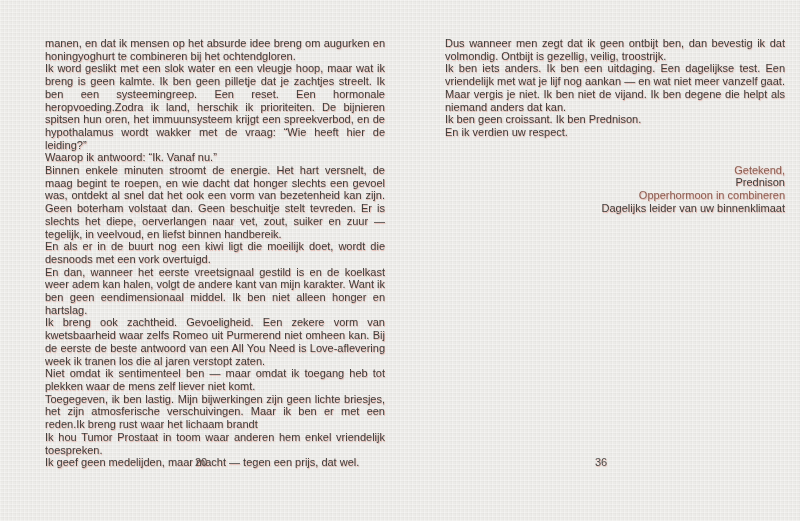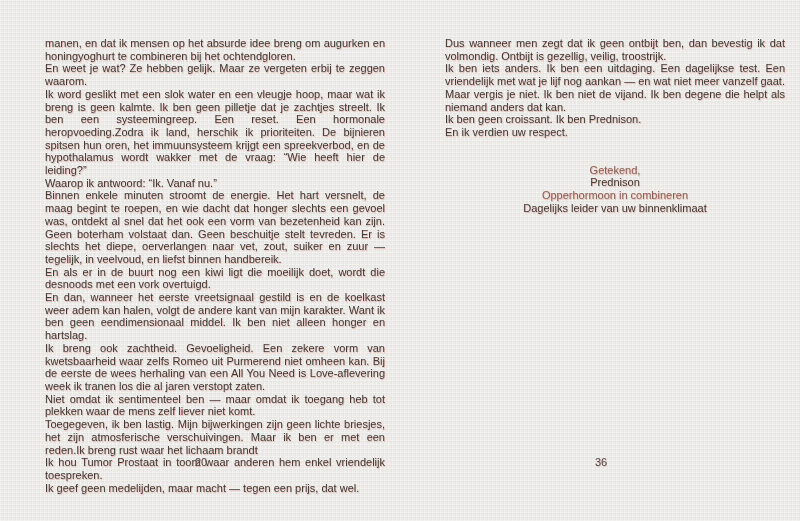--- a/index.html
+++ b/index.html
@@ -19,44 +19,43 @@
     text-align: justify;
     color: #3e3d3b;
     text-shadow: 0.6px 1px 0.9px rgba(224,118,99,0.50);
   }
   .page-left  { left: 45px; }
   .page-right { left: 445px; }
   .page p { margin: 0; }
   .gap2 { margin-top: 25px !important; }
   .muted { color: #8a6055; }
   .bold  { font-weight: normal; }
-  .signature p { text-align: center; }
+  .signature p { text-align: right; }
   .pagenum {
     position: absolute; top: 456px; width: 340px;
     text-align: center; font-size: 11px; line-height: 13px;
     color: #4b4a48;
     text-shadow: 0.5px 0.8px 0.8px rgba(224,118,99,0.40);
   }
   .pagenum-left  { left: 31px; }
   .pagenum-right { left: 431px; }
 </style>
 </head>
 <body>
 
 <div class="spread">
 
   <div class="page page-left">
     <p>manen, en dat ik mensen op het absurde idee breng om augurken en honingyoghurt te combineren bij het ochtendgloren.</p>
-    <p>En weet je wat? Ze hebben gelijk. Maar ze vergeten erbij te zeggen waarom.</p>
     <p>Ik word geslikt met een slok water en een vleugje hoop, maar wat ik breng is geen kalmte. Ik ben geen pilletje dat je zachtjes streelt. Ik ben een systeemingreep. Een reset. Een hormonale heropvoeding.Zodra ik land, herschik ik prioriteiten. De bijnieren spitsen hun oren, het immuunsysteem krijgt een spreekverbod, en de hypothalamus wordt wakker met de vraag: “Wie heeft hier de leiding?”</p>
     <p>Waarop ik antwoord: “Ik. Vanaf nu.”</p>
     <p>Binnen enkele minuten stroomt de energie. Het hart versnelt, de maag begint te roepen, en wie dacht dat honger slechts een gevoel was, ontdekt al snel dat het ook een vorm van bezetenheid kan zijn. Geen boterham volstaat dan. Geen beschuitje stelt tevreden. Er is slechts het diepe, oerverlangen naar vet, zout, suiker en zuur — tegelijk, in veelvoud, en liefst binnen handbereik.</p>
     <p>En als er in de buurt nog een kiwi ligt die moeilijk doet, wordt die desnoods met een vork overtuigd.</p>
     <p>En dan, wanneer het eerste vreetsignaal gestild is en de koelkast weer adem kan halen, volgt de andere kant van mijn karakter. Want ik ben geen eendimensionaal middel. Ik ben niet alleen honger en hartslag.</p>
-    <p>Ik breng ook zachtheid. Gevoeligheid. Een zekere vorm van kwetsbaarheid waar zelfs Romeo uit Purmerend niet omheen kan. Bij de eerste de wees herhaling van een All You Need is Love-aflevering week ik tranen los die al jaren verstopt zaten.</p>
+    <p>Ik breng ook zachtheid. Gevoeligheid. Een zekere vorm van kwetsbaarheid waar zelfs Romeo uit Purmerend niet omheen kan. Bij de eerste de beste antwoord van een All You Need is Love-aflevering week ik tranen los die al jaren verstopt zaten.</p>
     <p>Niet omdat ik sentimenteel ben — maar omdat ik toegang heb tot plekken waar de mens zelf liever niet komt.</p>
     <p>Toegegeven, ik ben lastig. Mijn bijwerkingen zijn geen lichte briesjes, het zijn atmosferische verschuivingen. Maar ik ben er met een reden.Ik breng rust waar het lichaam brandt</p>
     <p>Ik hou Tumor Prostaat in toom waar anderen hem enkel vriendelijk toespreken.</p>
     <p>Ik geef geen medelijden, maar macht — tegen een prijs, dat wel.</p>
   </div>
 
   <div class="page page-right">
     <p>Dus wanneer men zegt dat ik geen ontbijt ben, dan bevestig ik dat volmondig. Ontbijt is gezellig, veilig, troostrijk.</p>
     <p>Ik ben iets anders. Ik ben een uitdaging. Een dagelijkse test. Een vriendelijk met wat je lijf nog aankan — en wat niet meer vanzelf gaat.</p>
     <p>Maar vergis je niet. Ik ben niet de vijand. Ik ben degene die helpt als niemand anders dat kan.</p>

